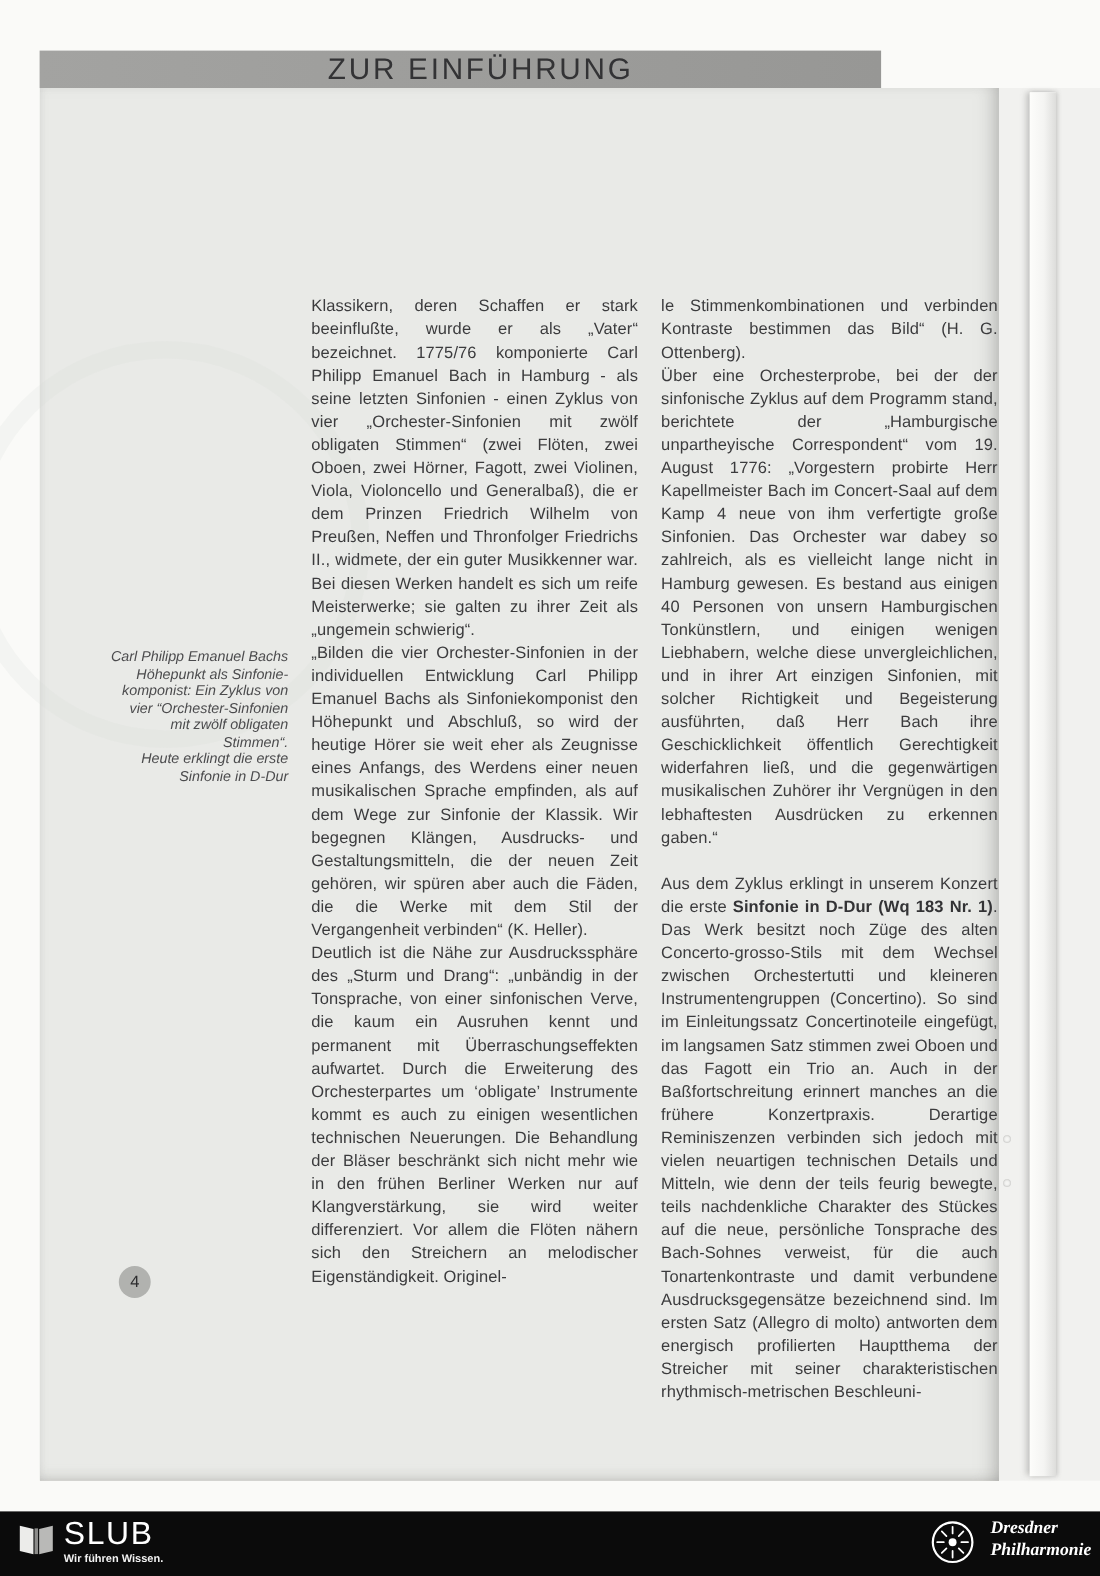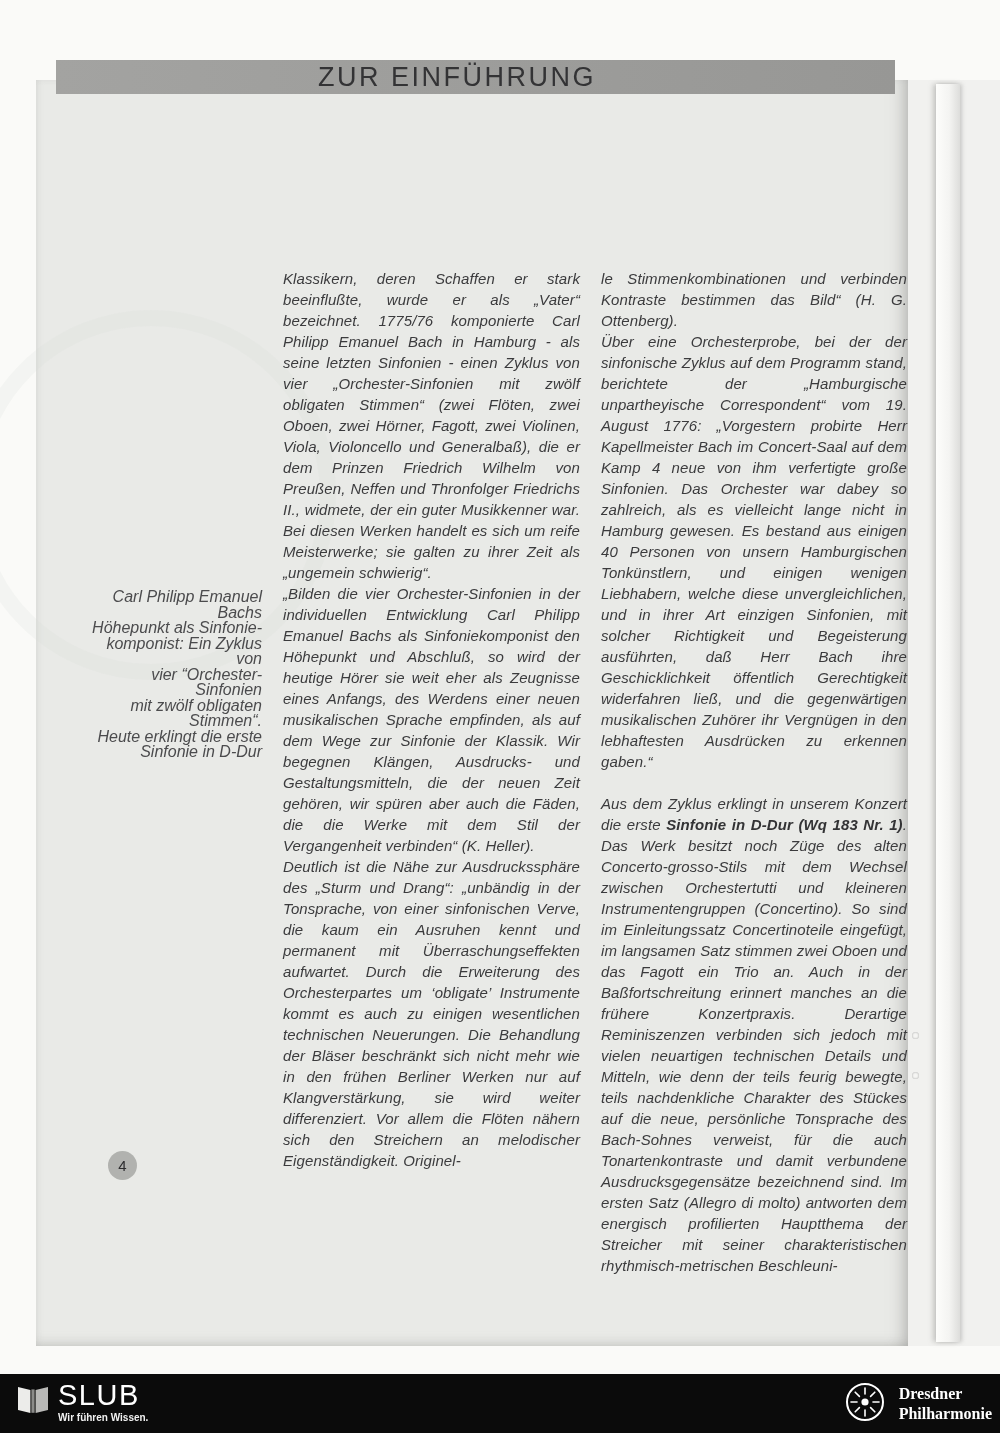--- a/index.html
+++ b/index.html
@@ -37,47 +37,46 @@
     background: linear-gradient(to right, #fdfdfb 0%, #f4f4f2 55%, #dddddb 100%);
     box-shadow: -3px 0 5px rgba(120,120,118,0.35), 2px 0 4px rgba(120,120,118,0.3);
   }
   .binding-hole { position: absolute; width: 7px; height: 7px; border-radius: 50%;
     background: #f6f6f4; box-shadow: inset 0 0 2px rgba(100,100,100,0.6); }
   .hole-1 { left: 912px; top: 1032px; }
   .hole-2 { left: 912px; top: 1072px; }
 
   
   .header-bar {
-    position: absolute; left: 36px; top: 60px; width: 839px; height: 34px;
+    position: absolute; left: 36px; top: 46px; width: 765px; height: 34px;
     background: linear-gradient(to right, #a3a3a1, #979795);
-    margin-left: 20px;
   }
   .header-title {
     position: absolute; left: 262px; top: 1px;
     font-size: 27px; line-height: 32px; letter-spacing: 2.5px;
     color: #333335; font-weight: 400;
   }
 
   
   .margin-caption {
     position: absolute; left: 86px; top: 589px; width: 176px;
-    font-style: italic; font-size: 16px; line-height: 15.5px;
+    font-style: italic; font-size: 13px; line-height: 15.5px;
     color: #4b4b4d; text-align: right; white-space: pre-line;
   }
 
   
   .page-number {
     position: absolute; left: 108px; top: 1151px; width: 29px; height: 29px;
     border-radius: 50%; background: #b1b2af;
     display: flex; align-items: center; justify-content: center;
     font-size: 15px; color: #2d2d2f;
   }
 
   
-  .col { position: absolute; top: 268px; font-style: italic; }
+  .col { position: absolute; top: 268px; }
   .col-left  { left: 283px; width: 297px; }
   .col-right { left: 601px; width: 306px; }
   .col p {
     margin: 0; font-size: 15px; line-height: 21px;
     text-align: justify; color: #3b3b3d; letter-spacing: 0.1px;
   }
   .col p.para-gap { margin-top: 21px; }
   .col .emph { font-weight: 700; color: #333335; margin-top: 48px; }
 
   
@@ -88,21 +87,21 @@
   .slub-block { position: absolute; left: 16px; top: 7px; }
   .slub-icon { position: absolute; left: 0; top: 3px; }
   .slub-wordmark {
     position: absolute; left: 42px; top: -2px;
     font-size: 29px; font-weight: 400; letter-spacing: 1.5px; color: #ffffff;
   }
   .slub-tagline {
     position: absolute; left: 42px; top: 31px;
     font-size: 10px; font-weight: 700; color: #f2f2f2; white-space: nowrap;
   }
-  .phil-block { position: absolute; right: 8px; top: 6px; display: flex; align-items: flex-end; }
+  .phil-block { position: absolute; right: 8px; top: 6px; display: flex; align-items: flex-start; font-style: italic; }
   .phil-emblem { margin-right: 12px; }
   .phil-name {
     font-family: "Liberation Serif", serif;
     font-size: 16px; line-height: 20px; color: #ffffff; font-weight: 600;
   }
 </style>
 </head>
 <body>
 
 <div class="canvas">

